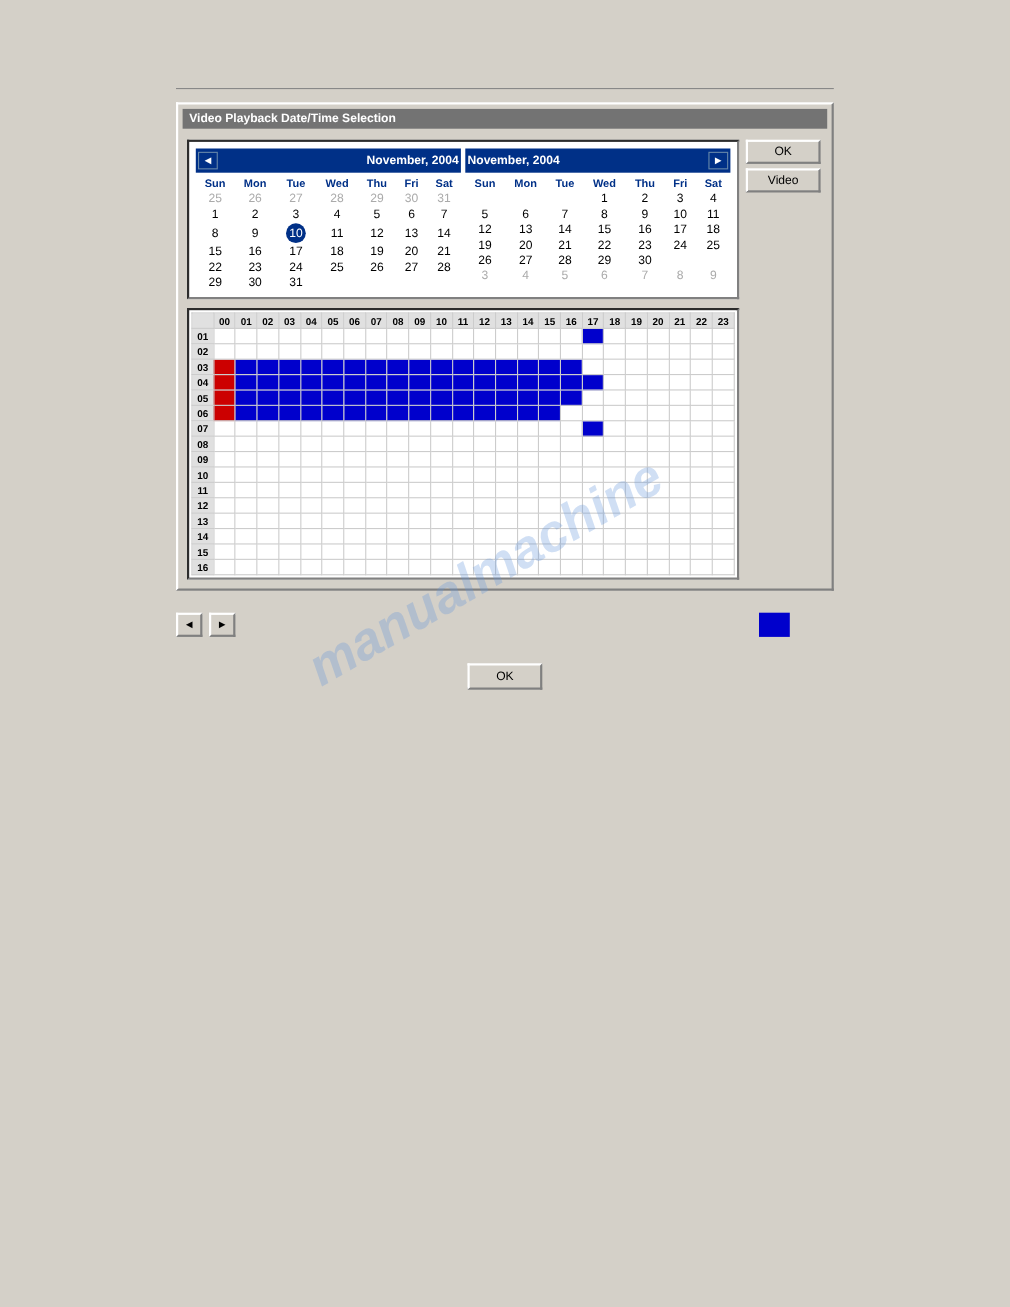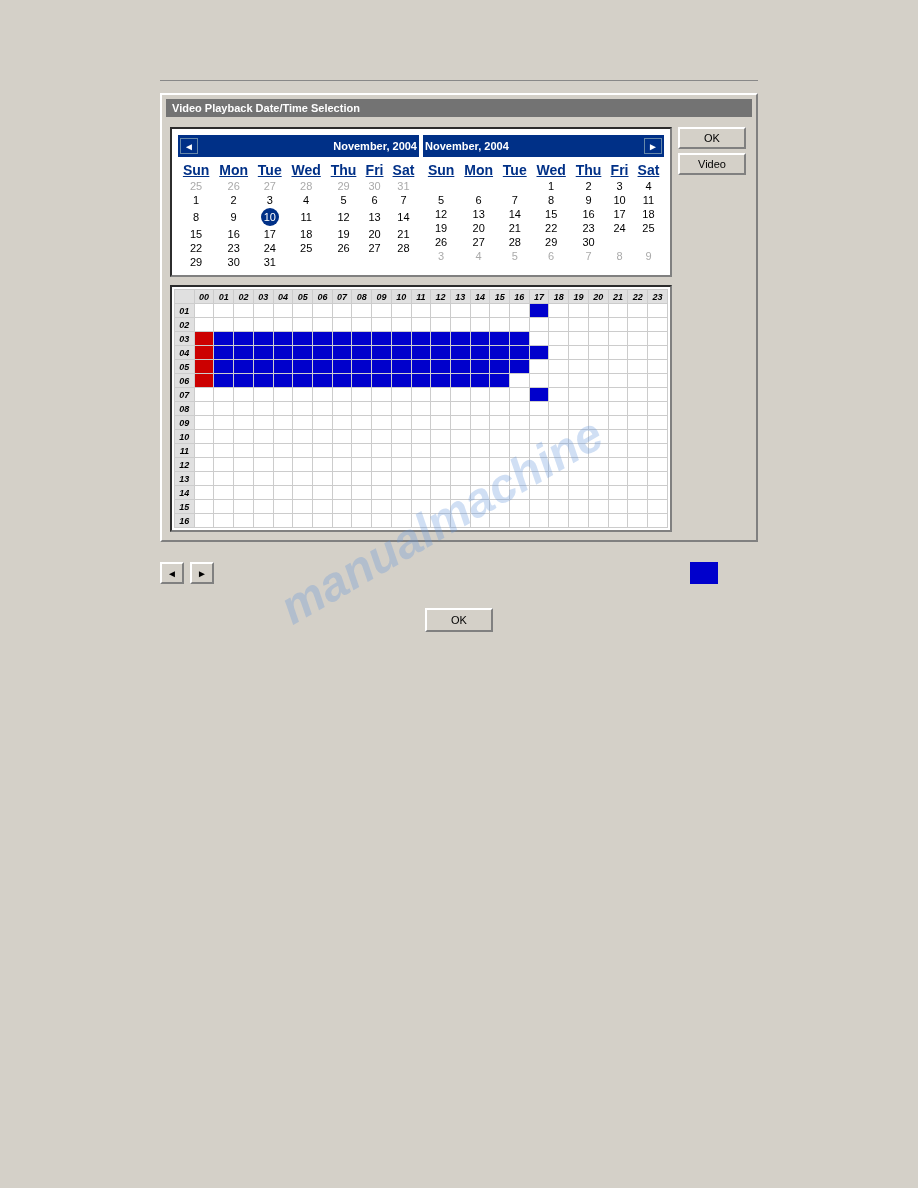--- a/index.html
+++ b/index.html
@@ -95,22 +95,21 @@
       width: 100%;
       border-collapse: collapse;
       font-size: 11px;
       text-align: center;
     }
 
     .calendar-grid th {
       color: #003087;
       font-weight: bold;
       padding: 1px 3px;
-      font-size: 14px;
-      text-decoration: underline;
+      font-size: 10px;
     }
 
     .calendar-grid td {
       padding: 1px 4px;
       cursor: pointer;
       color: #000;
     }
 
     .day-circle {
       display: inline-block;
@@ -139,21 +138,20 @@
       margin-top: 8px;
       background: white;
       border: 2px inset #808080;
       padding: 2px;
     }
 
     .timeline-grid {
       width: 100%;
       border-collapse: collapse;
       font-size: 9px;
-      font-style: italic;
     }
 
     .timeline-grid th, .timeline-grid td {
       border: 1px solid #ccc;
       width: 24px;
       height: 14px;
       text-align: center;
       padding: 0;
     }
 

